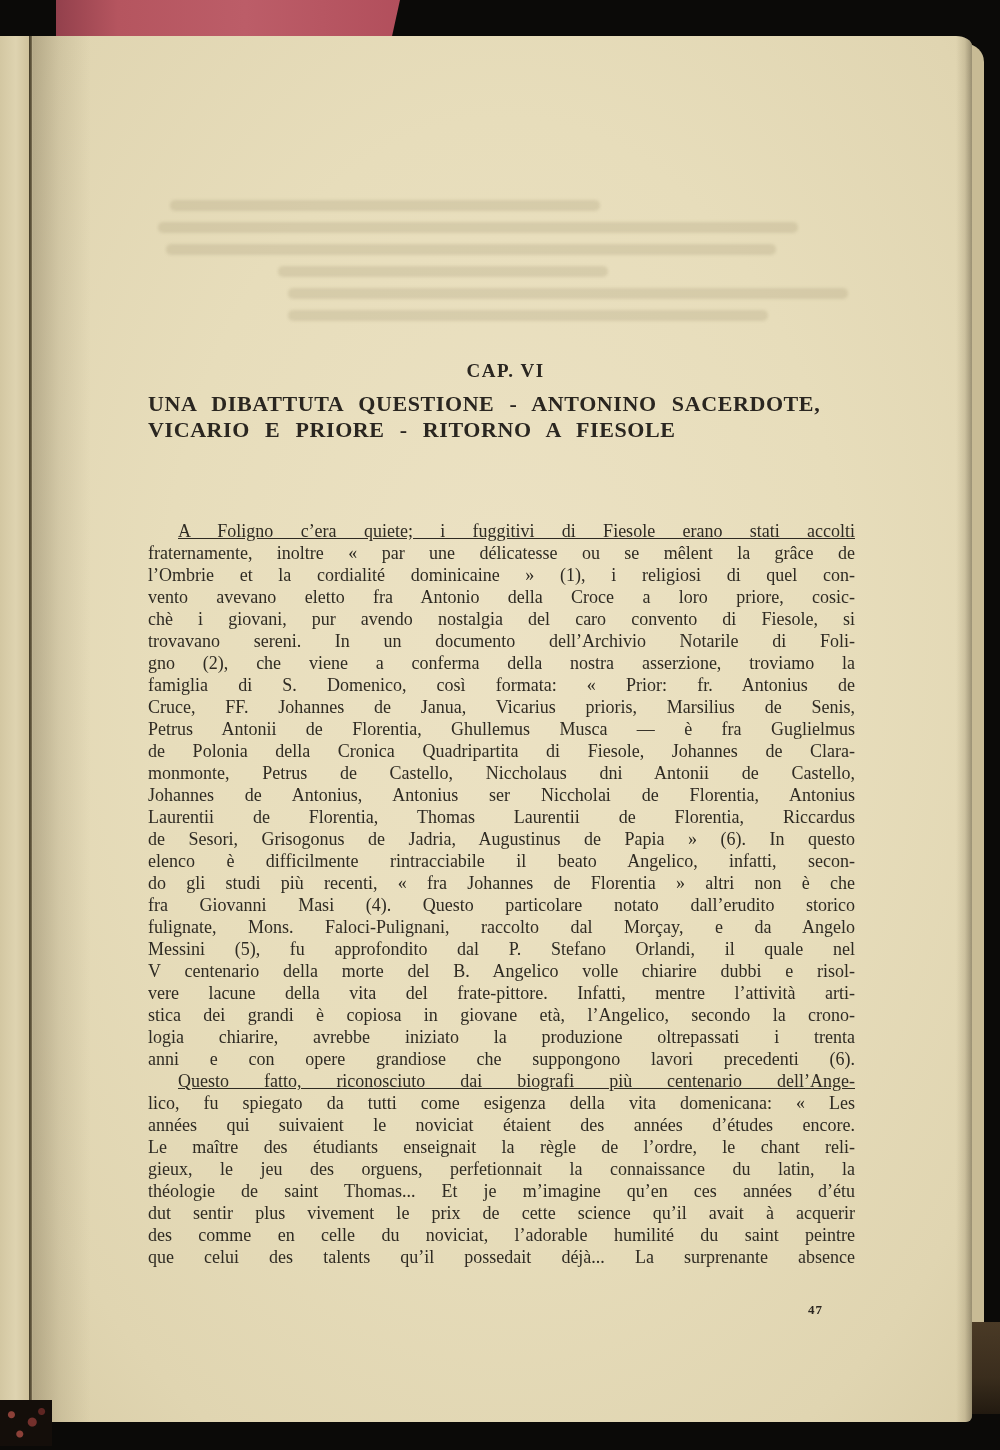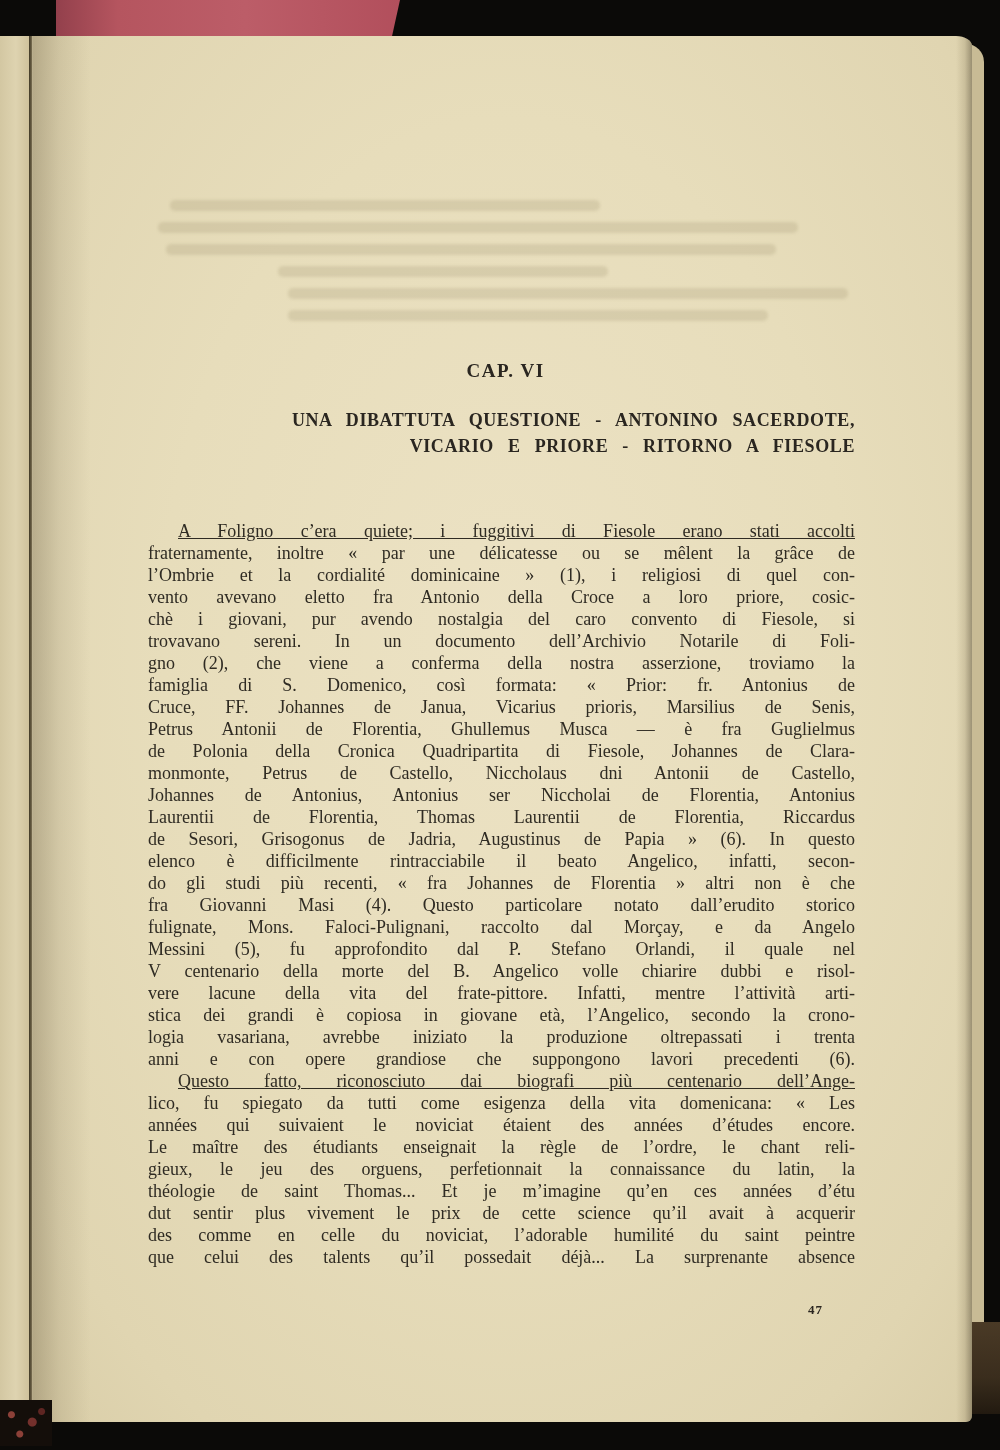--- a/index.html
+++ b/index.html
@@ -72,22 +72,22 @@
     position:absolute;left:148px;top:0;width:707px;height:100%;
     color:#2f2b23;
   }
   .chapter-heading{
     position:absolute;top:302px;left:4px;width:100%;
     text-align:center;font-weight:bold;font-size:19px;letter-spacing:1.5px;
     color:#2a2620;
     margin-top:22px;
   }
   .chapter-title{
-    position:absolute;top:371px;left:0;width:100%;
-    text-align:right;font-weight:bold;font-size:18px;line-height:26px;
+    position:absolute;top:355px;left:0;width:100%;
+    text-align:left;font-weight:bold;font-size:22px;line-height:26px;
     letter-spacing:0.6px;word-spacing:9px;color:#2a2620;
   }
   .body-text{
     position:absolute;top:484px;left:0;width:100%;
     font-size:18px;line-height:22px;
   }
   .body-text .line{
     text-align:justify;text-align-last:justify;white-space:normal;
     word-spacing:1.5px;
   }
@@ -145,21 +145,21 @@
           <div class="line">Laurentii de Florentia, Thomas Laurentii de Florentia, Riccardus</div>
           <div class="line">de Sesori, Grisogonus de Jadria, Augustinus de Papia » (6). In questo</div>
           <div class="line">elenco è difficilmente rintracciabile il beato Angelico, infatti, secon-</div>
           <div class="line">do gli studi più recenti, « fra Johannes de Florentia » altri non è che</div>
           <div class="line">fra Giovanni Masi (4). Questo particolare notato dall’erudito storico</div>
           <div class="line">fulignate, Mons. Faloci-Pulignani, raccolto dal Morçay, e da Angelo</div>
           <div class="line">Messini (5), fu approfondito dal P. Stefano Orlandi, il quale nel</div>
           <div class="line">V centenario della morte del B. Angelico volle chiarire dubbi e risol-</div>
           <div class="line">vere lacune della vita del frate-pittore. Infatti, mentre l’attività arti-</div>
           <div class="line">stica dei grandi è copiosa in giovane età, l’Angelico, secondo la crono-</div>
-          <div class="line">logia vasariana, avrebbe iniziato la produzione oltrepassati i trenta</div>
+          <div class="line">logia chiarire, avrebbe iniziato la produzione oltrepassati i trenta</div>
           <div class="line">anni e con opere grandiose che suppongono lavori precedenti (6).</div>
           <div class="line first">Questo fatto, riconosciuto dai biografi più centenario dell’Ange-</div>
           <div class="line">lico, fu spiegato da tutti come esigenza della vita domenicana: « Les</div>
           <div class="line">années qui suivaient le noviciat étaient des années d’études encore.</div>
           <div class="line">Le maître des étudiants enseignait la règle de l’ordre, le chant reli-</div>
           <div class="line">gieux, le jeu des orguens, perfetionnait la connaissance du latin, la</div>
           <div class="line">théologie de saint Thomas... Et je m’imagine qu’en ces années d’étu</div>
           <div class="line">dut sentir plus vivement le prix de cette science qu’il avait à acquerir</div>
           <div class="line">des comme en celle du noviciat, l’adorable humilité du saint peintre</div>
           <div class="line">que celui des talents qu’il possedait déjà... La surprenante absence</div>

